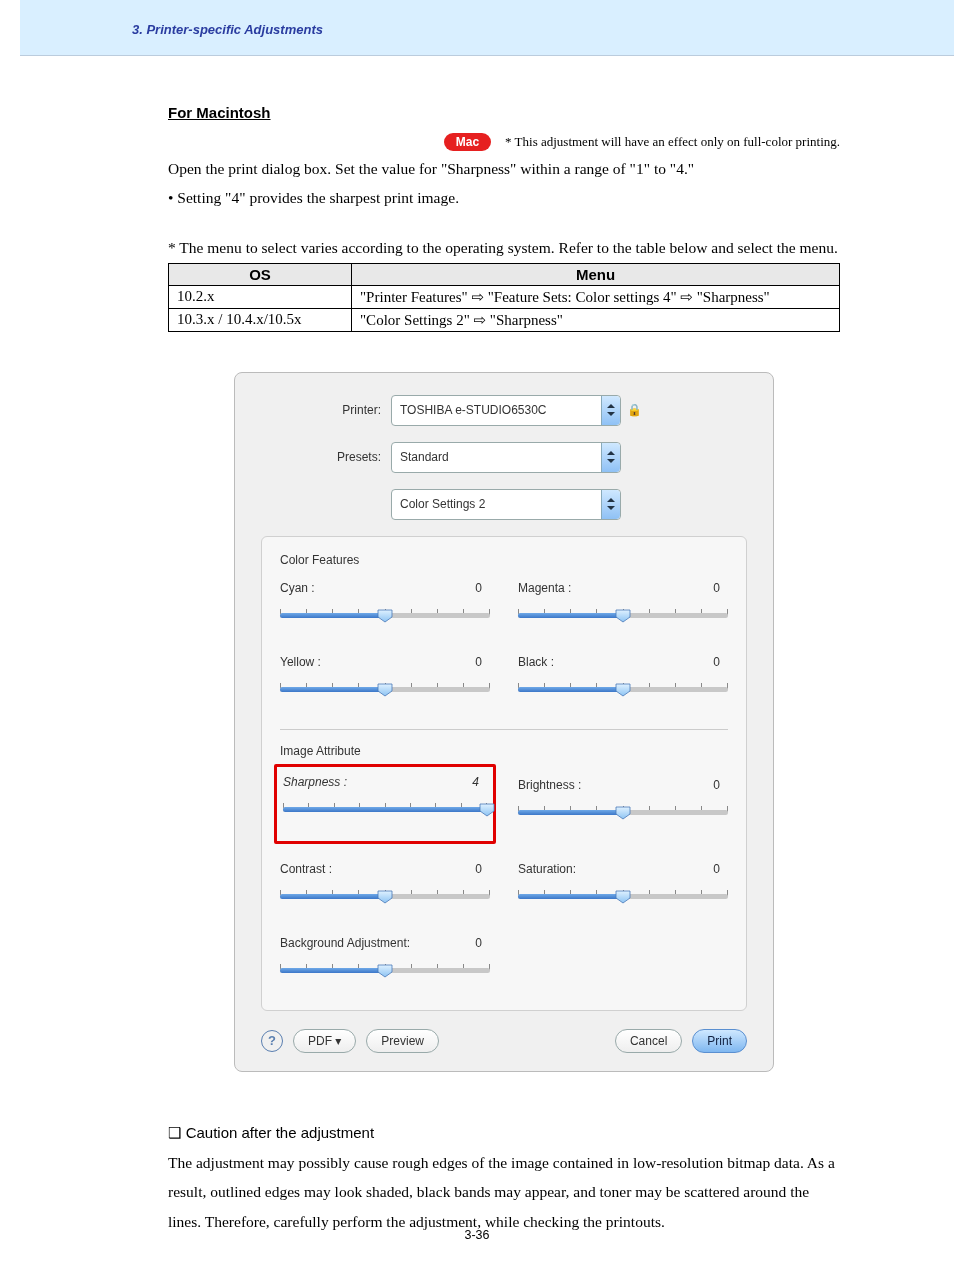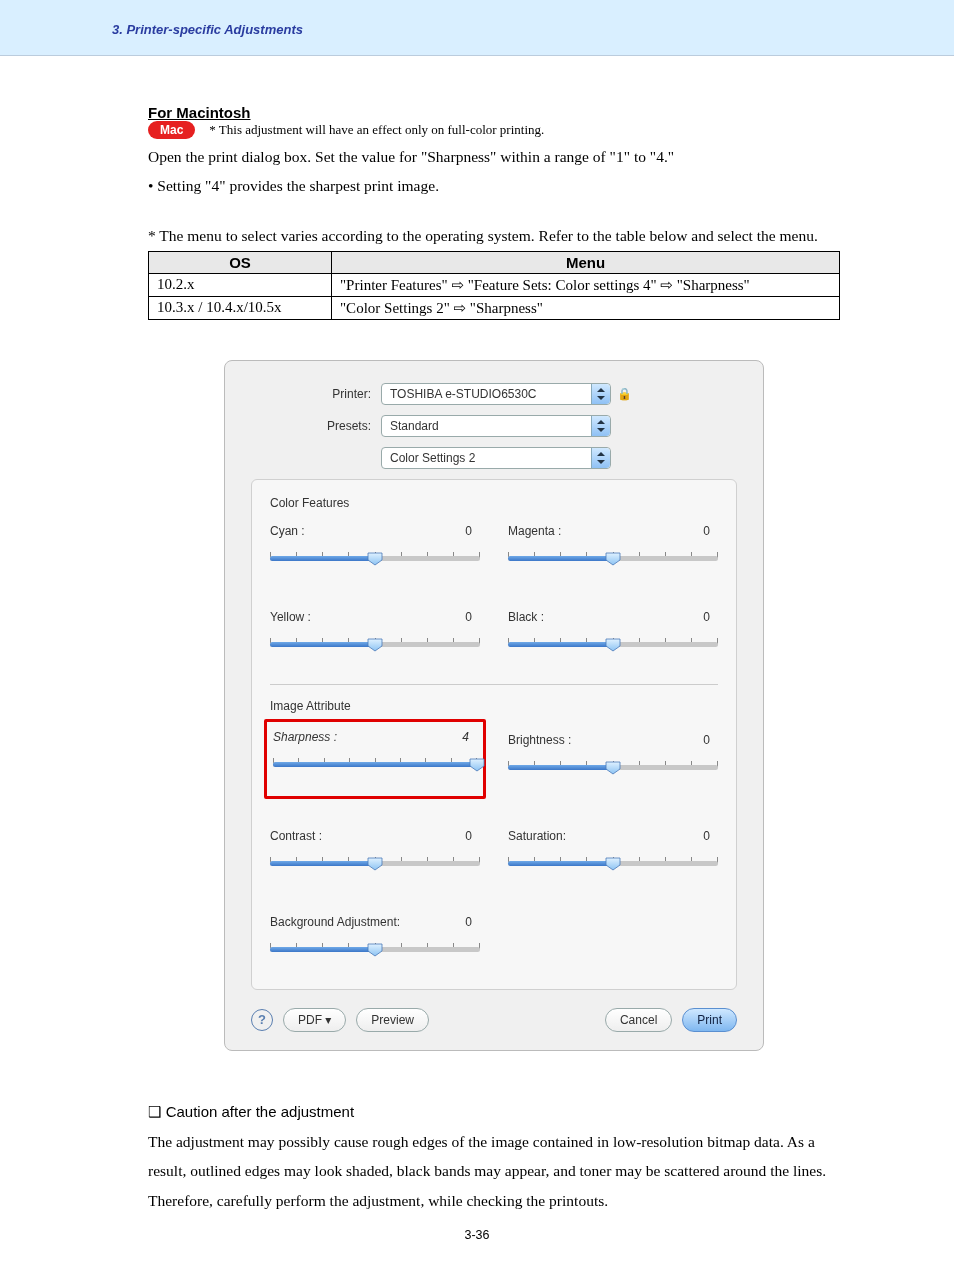--- a/index.html
+++ b/index.html
@@ -1,41 +1,41 @@
 <!DOCTYPE html>
 <html><head>
 <meta charset="utf-8">
 <style>
   html,body{margin:0;padding:0;background:#fff;font-family:"Times New Roman",Times,serif;color:#000;}
-  .page{width:954px;min-height:1272px;margin:0 auto;position:relative;box-sizing:border-box;}
+  .page{width:954px;min-height:1272px;margin:0 auto;position:relative;box-sizing:border-box;padding-left:20px;}
   .topbar{background:#d9efff;padding:22px 0 18px 112px;border-bottom:1px solid #bcd;}
   .chapter{color:#2a3ca0;font-family:Arial,Helvetica,sans-serif;font-weight:bold;font-size:13px;font-style:italic;}
   .content{padding:48px 114px 0 148px;}
   .h-mac{font-family:Arial,Helvetica,sans-serif;font-weight:bold;font-size:15px;text-decoration:underline;}
-  .mac-row{display:flex;align-items:center;}
+  .mac-row{margin-top:12px;display:flex;align-items:center;justify-content:flex-end;}
   .badge{background:#e62020;color:#fff;font-family:Arial,Helvetica,sans-serif;font-weight:bold;font-size:12px;padding:2px 12px;border-radius:10px;margin-right:14px;}
   .note{font-size:13px;}
   .para{font-size:15.5px;line-height:1.8;margin-top:4px;}
   .bullet{font-size:15.5px;margin-top:6px;}
   .star{font-size:15.5px;margin-top:32px;}
   table.os{width:100%;border-collapse:collapse;margin-top:6px;font-size:15px;}
   table.os th{background:#e8e8e8;border:1px solid #000;padding:2px 6px;font-family:Arial,Helvetica,sans-serif;font-weight:bold;}
   table.os td{border:1px solid #000;padding:2px 8px;}
   
   .dlg{width:540px;margin:40px auto 0;background:#f0f0f0;border:1px solid #bbb;border-radius:8px;font-family:"Lucida Grande",Arial,sans-serif;font-size:12px;color:#333;padding:22px 26px 18px;box-sizing:border-box;}
-  .row{display:flex;align-items:center;margin-bottom:10px;}
+  .row{display:flex;align-items:center;margin-bottom:16px;}
   .lbl{width:120px;text-align:right;padding-right:10px;}
-  .combo{display:flex;align-items:center;height:22px;background:#fff;border:1px solid #9aa;border-radius:4px;min-width:210px;box-sizing:border-box;}
+  .combo{display:flex;align-items:center;height:31px;background:#fff;border:1px solid #9aa;border-radius:4px;min-width:210px;box-sizing:border-box;}
   .combo-text{flex:1;padding:0 8px;}
   .combo-btn{width:18px;height:100%;display:flex;align-items:center;justify-content:center;background:linear-gradient(#cfe8ff,#8fc1f5);border-left:1px solid #8ab;border-radius:0 4px 4px 0;}
   .combo-btn svg{width:8px;height:12px;}
   .lock{margin-left:6px;color:#555;}
   .panel{background:#f7f7f7;border:1px solid #d0d0d0;border-radius:6px;padding:16px 18px 10px;margin-top:10px;}
   .section-title{font-size:12px;margin-bottom:12px;}
-  .grid2{display:grid;grid-template-columns:1fr 1fr;gap:20px 28px;}
+  .grid2{display:grid;grid-template-columns:1fr 1fr;gap:8px 28px;}
   .sld{padding:2px 0 10px;}
   .sld-head{display:flex;justify-content:space-between;padding-right:8px;margin-bottom:2px;}
   .slider{position:relative;height:26px;}
   .track{position:absolute;left:0;right:0;top:4px;height:5px;border-radius:3px;background:#c8c8c8;}
   .track-fill{position:absolute;left:0;top:4px;height:5px;border-radius:3px;background:linear-gradient(#6fa9e8,#3c77c8);}
   .thumb{position:absolute;top:0;width:16px;height:14px;transform:translateX(-50%);}
   .thumb svg{width:16px;height:14px;}
   .ticks{display:flex;justify-content:space-between;margin-top:14px;}
   .ticks span{width:1px;height:6px;background:#888;display:block;}
   .hl{border:3px solid #e00000;border-radius:2px;padding:6px 6px 2px;margin:-6px -6px 8px;font-style:italic;}

